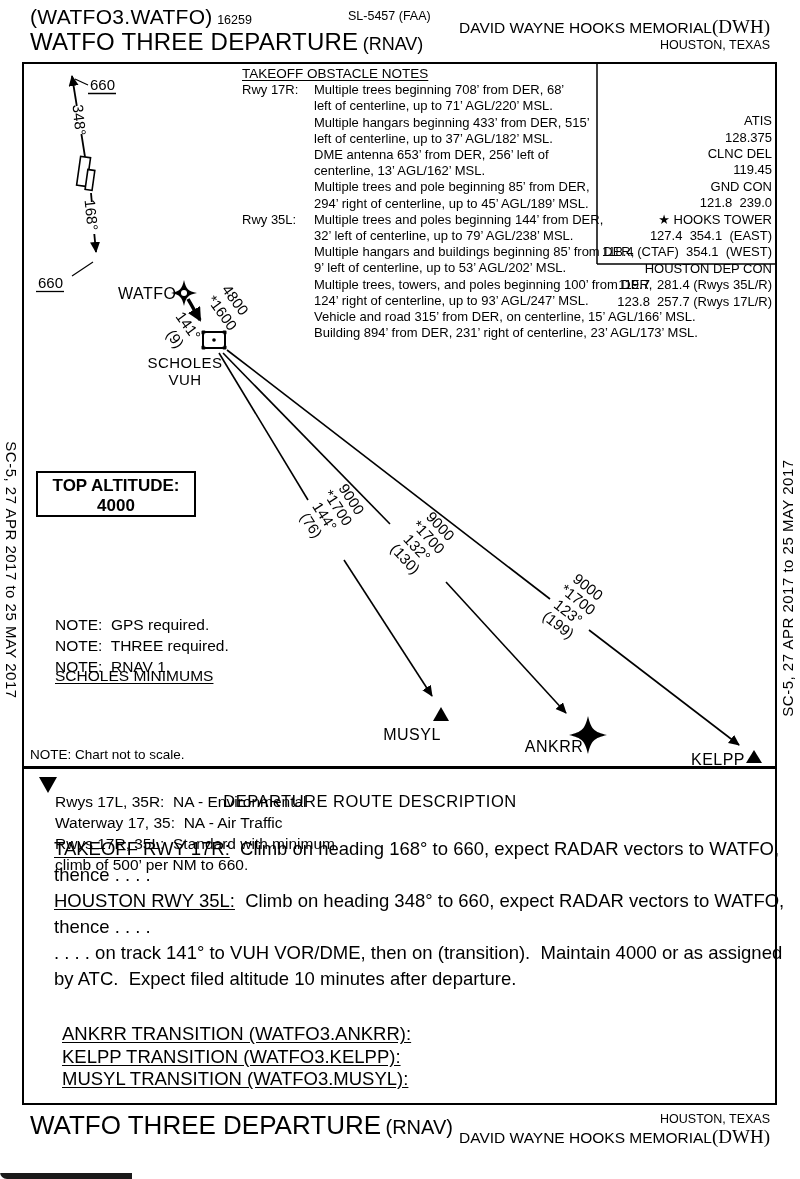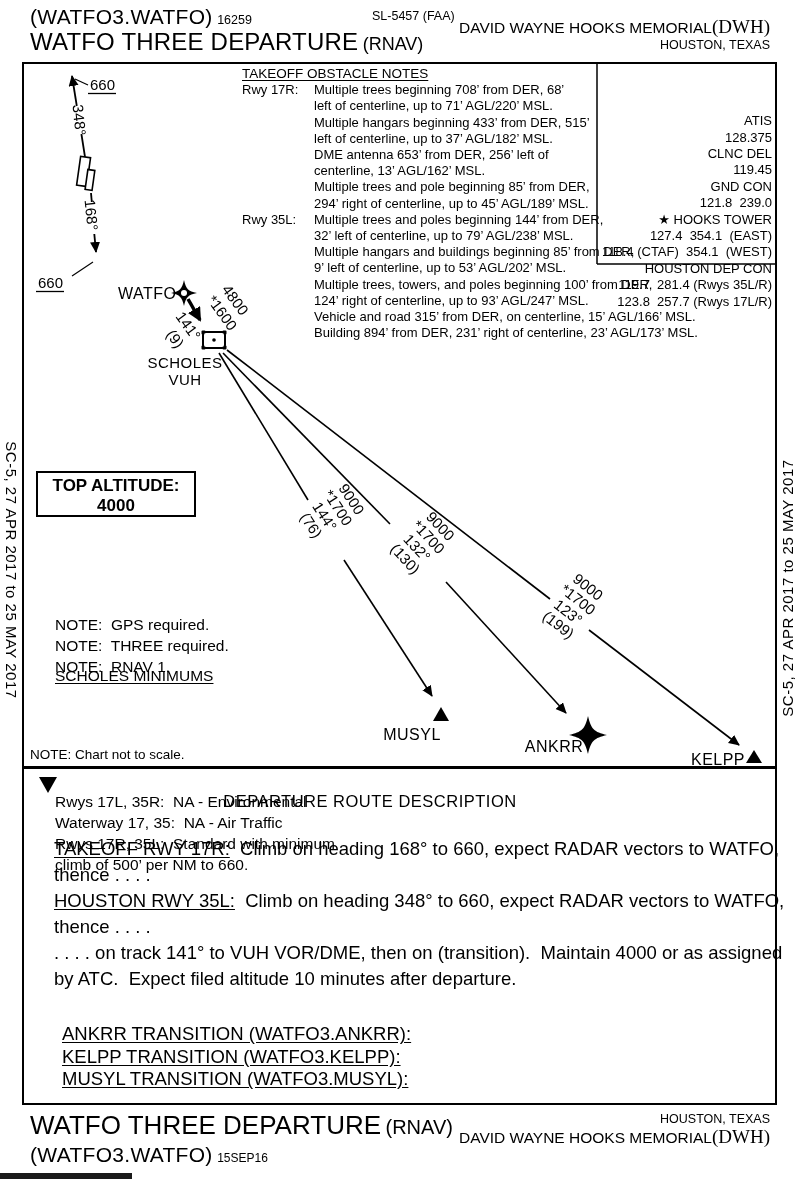--- a/index.html
+++ b/index.html
@@ -1,17 +1,17 @@
 <!DOCTYPE html>
 <html><head>
 <meta charset="utf-8">
 <style>
   html,body{margin:0;padding:0;background:#fff;}
   .page{position:relative;width:800px;height:1179px;background:#fff;color:#000;
-        font-family:"Liberation Sans",sans-serif;overflow:hidden;}
+        font-family:"Liberation Sans",sans-serif;overflow:hidden;border-radius:7px;}
   .abs{position:absolute;}
   .u{text-decoration:underline;text-underline-offset:2px;}
   .frame{position:absolute;left:22px;top:62px;width:751px;height:1039px;border:2px solid #000;}
   .divider{position:absolute;left:22px;top:766px;width:755px;height:3px;background:#000;}
   svg text{font-family:"Liberation Sans",sans-serif;fill:#000;}
   
   .hdr-proc{font-size:21px;letter-spacing:0.3px;}
   .hdr-small{font-size:12.5px;}
   .hdr-title{font-size:24px;letter-spacing:0.2px;}
   .hdr-title-type{font-size:18px;}
@@ -43,21 +43,21 @@
 </style>
 </head>
 <body>
 
 <div class="page">
 
   <div class="abs" style="left:30px;top:5px">
     <span class="hdr-proc">(WATFO3.WATFO)</span>
     <span class="hdr-small">16259</span>
   </div>
-  <div class="abs hdr-small" style="left:372px;top:9px">SL-5457 (FAA)</div>
+  <div class="abs hdr-small" style="left:348px;top:9px">SL-5457 (FAA)</div>
   <div class="abs" style="left:30px;top:28px">
     <span class="hdr-title">WATFO THREE DEPARTURE</span>
     <span class="hdr-title-type">(RNAV)</span>
   </div>
   <div class="abs" style="right:30px;top:16px;text-align:right">
     <span class="apt-name">DAVID WAYNE HOOKS MEMORIAL</span><span class="apt-id">(DWH)</span>
   </div>
   <div class="abs hdr-small" style="right:30px;top:38px;text-align:right">HOUSTON, TEXAS</div>
 
   <div class="frame"></div>
@@ -237,24 +237,20 @@
 
   <div class="u">ANKRR TRANSITION (WATFO3.ANKRR):</div>
       <div class="u">KELPP TRANSITION (WATFO3.KELPP):</div>
       <div class="u">MUSYL TRANSITION (WATFO3.MUSYL):</div>
     </div>
 
   <div class="abs" style="left:30px;top:1110px">
     <span class="ftr-title">WATFO THREE DEPARTURE</span>
     <span class="ftr-title-type">(RNAV)</span>
   </div>
-  <div class="abs" style="left:30px;top:1143px">
-    <span class="hdr-proc">(WATFO3.WATFO)</span>
-    <span style="font-size:12px">15SEP16</span>
-  </div>
   <div class="abs hdr-small" style="right:30px;top:1112px;text-align:right">HOUSTON, TEXAS</div>
   <div class="abs" style="right:30px;top:1126px;text-align:right">
     <span class="apt-name">DAVID WAYNE HOOKS MEMORIAL</span><span class="apt-id">(DWH)</span>
   </div>
   <div class="abs" style="left:0;top:1173px;width:132px;height:6px;background:#1a1a1a"></div>
 
   <div class="margin-note mn-left">SC-5, 27 APR 2017 to 25 MAY 2017</div>
   <div class="margin-note mn-right">SC-5, 27 APR 2017 to 25 MAY 2017</div>
 
 </div>

